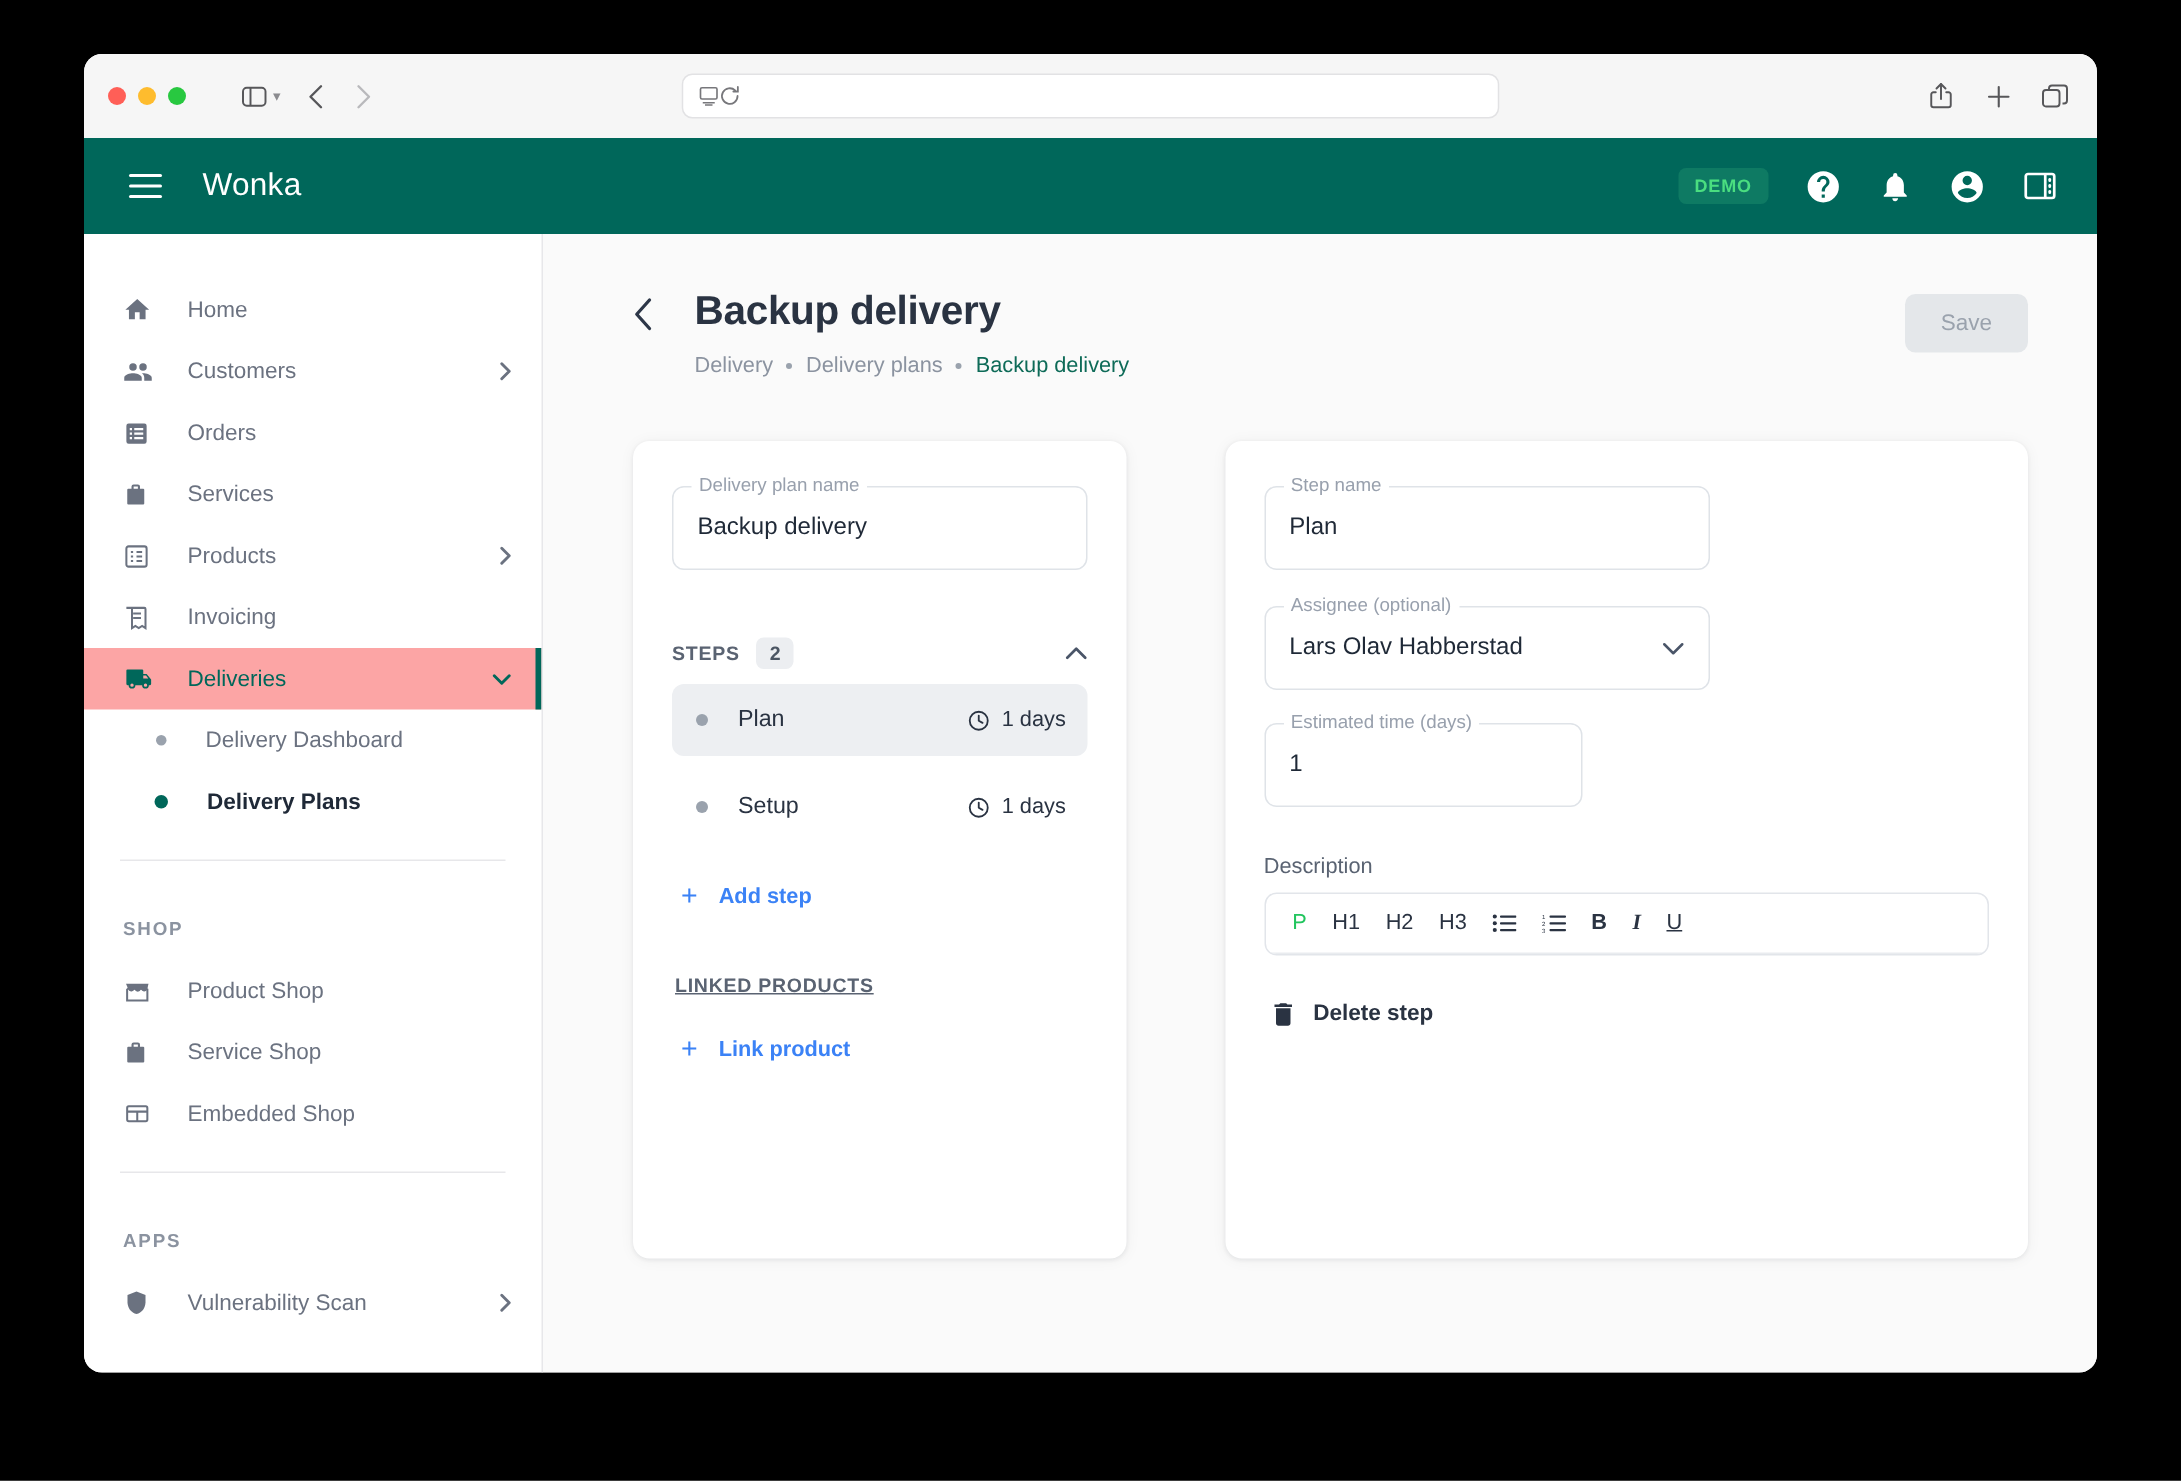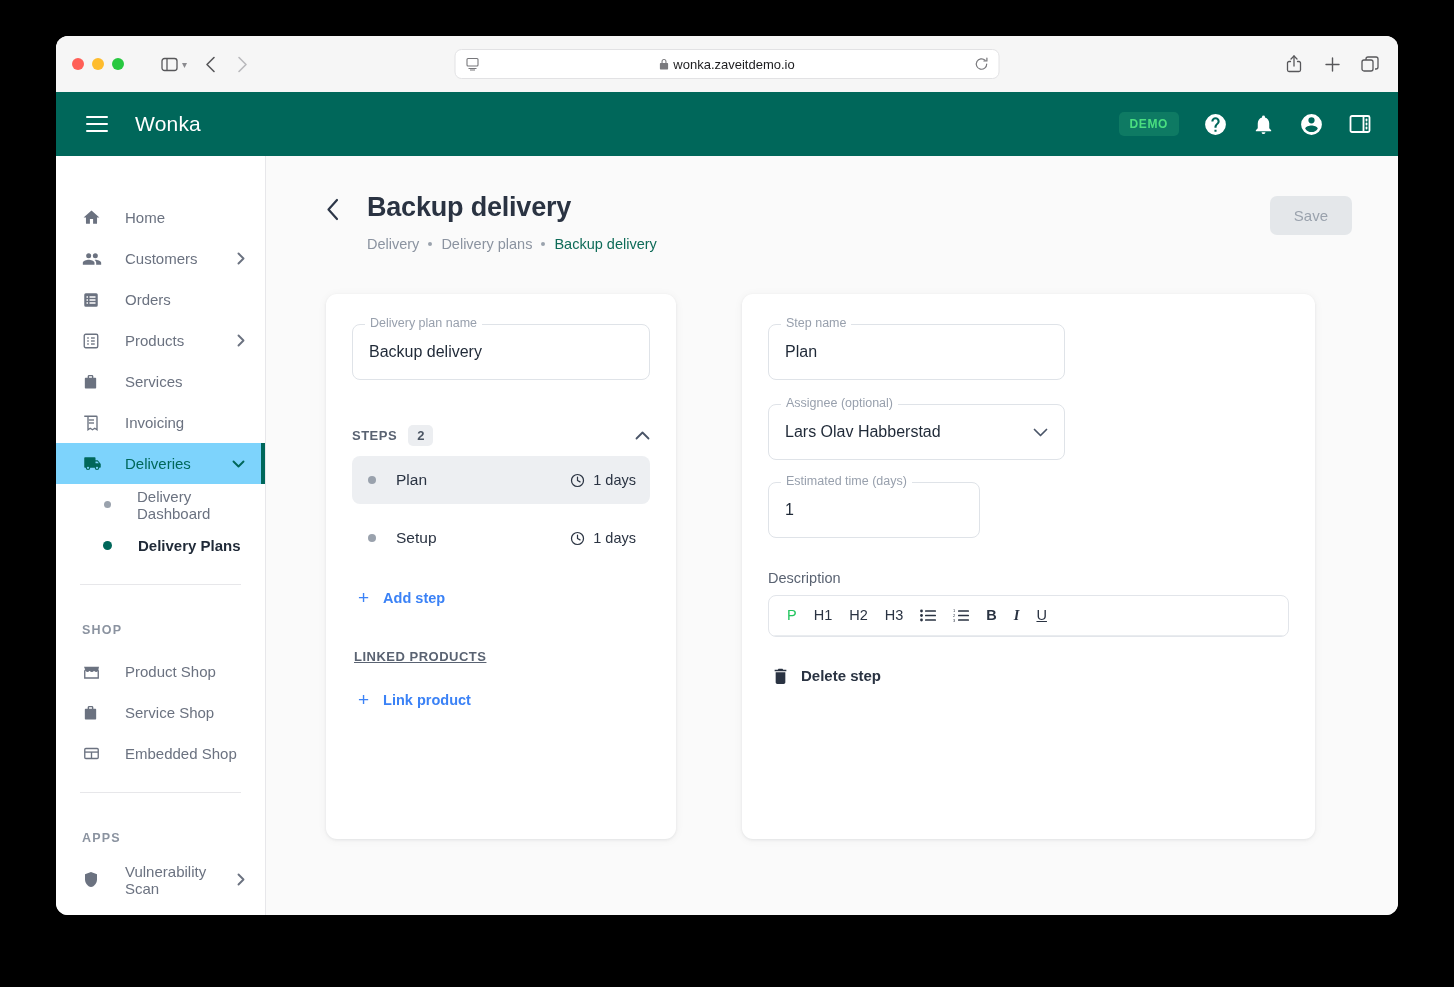--- a/index.html
+++ b/index.html
@@ -90,42 +90,42 @@
     color: #4ade80;
     font-size: 12px; font-weight: bold; letter-spacing: .6px;
     padding: 5px 11px; border-radius: 5px;
   }
   .appbar-icon { color: #ffffff; display: flex; align-items: center; }
 
   .body { flex: 1; display: flex; min-height: 0; }
 
   
   .sidebar {
-    width: 210px;
+    width: 306px;
     background: #ffffff;
     border-right: 1px solid #e7e7ea;
-    padding-top: 41px;
+    padding-top: 30px;
     overflow: hidden;
     position: relative;
     flex-shrink: 0;
   }
   .nav-item {
     height: 41px;
     display: flex; align-items: center;
     padding: 0 20px 0 26px;
     color: #6b7280;
     font-size: 15px;
     cursor: pointer;
     position: relative;
   }
   .nav-item .ic { width: 22px; display: flex; align-items: center; color: #6b7280; flex-shrink: 0;}
   .nav-item .lbl { margin-left: 21px; }
   .nav-item .arrow { margin-left: auto; color: #6b7280; display: flex; align-items: center; }
   .nav-item.active {
-    background: #7dd3fc;
+    background: #fca5a5;
     color: #00675a;
     font-weight: 500;
   }
   .nav-item.active .ic, .nav-item.active .arrow { color: #00675a; }
   .nav-item.active::after {
     content: ""; position: absolute; right: 0; top: 0; bottom: 0;
     width: 4px; background: #00675a;
   }
 
   .sub-item {
@@ -317,28 +317,20 @@
       </div>
     </div>
 
     <div class="urlbar">
       <span class="reader">
         <svg width="14" height="14" viewBox="0 0 14 14" fill="none" stroke="currentColor" stroke-width="1.1">
           <rect x="1.5" y="1.5" width="11" height="7.5" rx="1"></rect>
             <line x1="3" y1="11.5" x2="11" y2="11.5"></line>
             <line x1="4.5" y1="13" x2="9.5" y2="13"></line>
         </svg>
-      </span>
-      <span class="urltext">
-        <span class="lock">
-          <svg width="9" height="11" viewBox="0 0 9 11" fill="currentColor">
-              <path d="M4.5 0C3 0 2 1 2 2.4V4H1.2C.6 4 .3 4.4.3 4.9v4.6c0 .6.3.9.9.9h6.6c.6 0 .9-.3.9-.9V4.9c0-.5-.3-.9-.9-.9H7V2.4C7 1 6 0 4.5 0zm0 1.1c.9 0 1.4.6 1.4 1.4V4H3.1V2.5c0-.8.5-1.4 1.4-1.4z"></path>
-            </svg>
-        </span>
-        <span>wonka.zaveitdemo.io</span>
       </span>
       <span class="reload">
         <svg width="14" height="14" viewBox="0 0 14 14" fill="none" stroke="currentColor" stroke-width="1.2" stroke-linecap="round">
           <path d="M12.2 7a5.2 5.2 0 1 1-1.6-3.7"></path>
             <polyline points="12.4,1 12.4,4 9.4,4" fill="none"></polyline>
         </svg>
       </span>
     </div>
 
     <div class="tb-right">
@@ -433,45 +425,45 @@
           <span class="ic">
             <svg width="18" height="18" viewBox="0 0 24 24" fill="currentColor">
                 <path d="M19 3H5a2 2 0 0 0-2 2v14a2 2 0 0 0 2 2h14a2 2 0 0 0 2-2V5a2 2 0 0 0-2-2zM8 17H6v-2h2v2zm0-4H6v-2h2v2zm0-4H6V7h2v2zm10 8h-8v-2h8v2zm0-4h-8v-2h8v2zm0-4h-8V7h8v2z"></path>
               </svg>
           </span>
           <span class="lbl">Orders</span>
         </div>
 
         <div class="nav-item">
           <span class="ic">
+            <svg width="17" height="18" viewBox="0 0 24 24" fill="currentColor">
+                <path d="M19 6h-3V4a2 2 0 0 0-2-2h-4a2 2 0 0 0-2 2v2H5a1 1 0 0 0-1 1v13a1 1 0 0 0 1 1h14a1 1 0 0 0 1-1V7a1 1 0 0 0-1-1zm-9-2h4v2h-4V4z"></path>
+              </svg>
+          </span>
+          <span class="lbl">Services</span>
+        </div>
+
+        <div class="nav-item">
+          <span class="ic">
             <svg width="18" height="18" viewBox="0 0 24 24" fill="none" stroke="currentColor" stroke-width="1.8">
                 <rect x="3" y="3" width="18" height="18" rx="2"></rect>
                 <line x1="7" y1="8" x2="9" y2="8"></line>
                 <line x1="12" y1="8" x2="17" y2="8"></line>
                 <line x1="7" y1="12" x2="9" y2="12"></line>
                 <line x1="12" y1="12" x2="17" y2="12"></line>
                 <line x1="7" y1="16" x2="9" y2="16"></line>
                 <line x1="12" y1="16" x2="17" y2="16"></line>
               </svg>
           </span>
           <span class="lbl">Products</span>
           <span class="arrow">
             <svg width="8" height="13" viewBox="0 0 8 13" fill="none" stroke="currentColor" stroke-width="1.9" stroke-linecap="round" stroke-linejoin="round">
                 <polyline points="1.5,1.5 6.5,6.5 1.5,11.5"></polyline>
               </svg>
           </span>
-        </div>
-
-        <div class="nav-item">
-          <span class="ic">
-            <svg width="17" height="18" viewBox="0 0 24 24" fill="currentColor">
-                <path d="M19 6h-3V4a2 2 0 0 0-2-2h-4a2 2 0 0 0-2 2v2H5a1 1 0 0 0-1 1v13a1 1 0 0 0 1 1h14a1 1 0 0 0 1-1V7a1 1 0 0 0-1-1zm-9-2h4v2h-4V4z"></path>
-              </svg>
-          </span>
-          <span class="lbl">Services</span>
         </div>
 
         <div class="nav-item">
           <span class="ic">
             <svg width="18" height="18" viewBox="0 0 24 24" fill="none" stroke="currentColor" stroke-width="1.8">
                 <path d="M6 3h13a1 1 0 0 1 1 1v17l-3-2-3 2-3-2-3 2V4a1 1 0 0 0-1-1H3"></path>
                 <line x1="9" y1="8" x2="16" y2="8"></line>
                 <line x1="9" y1="12" x2="16" y2="12"></line>
               </svg>
           </span>

